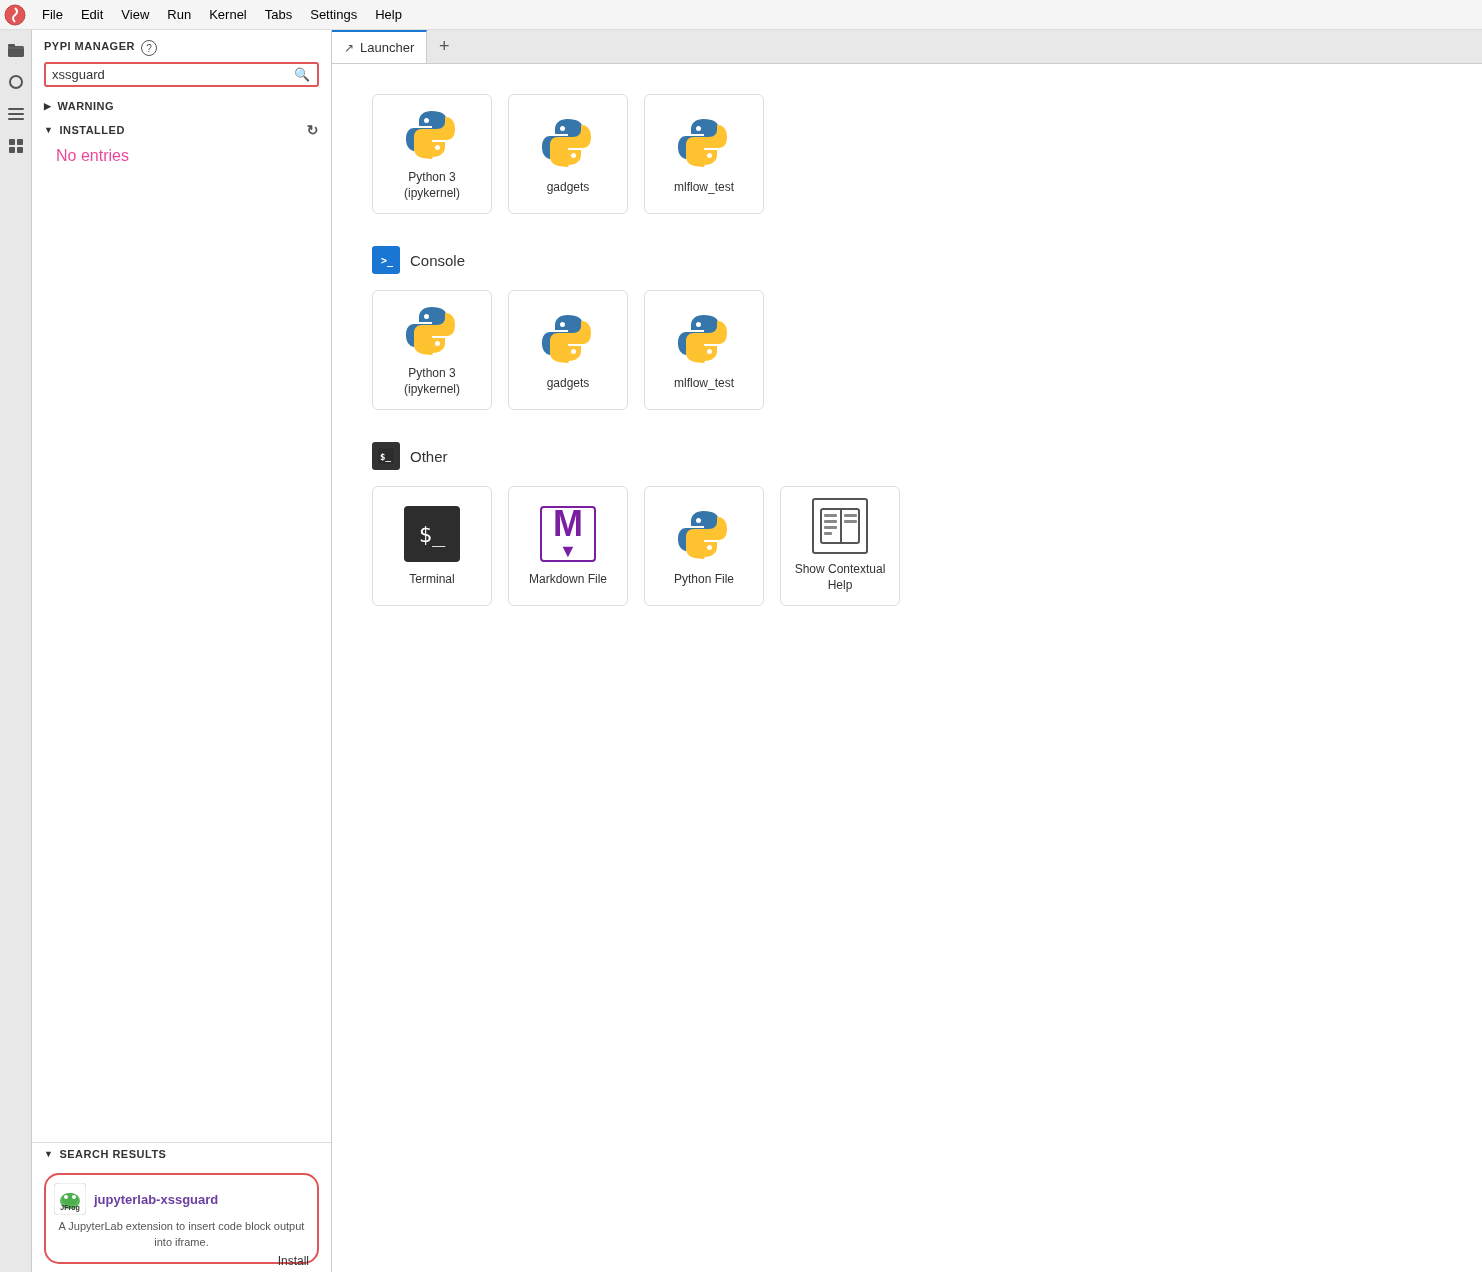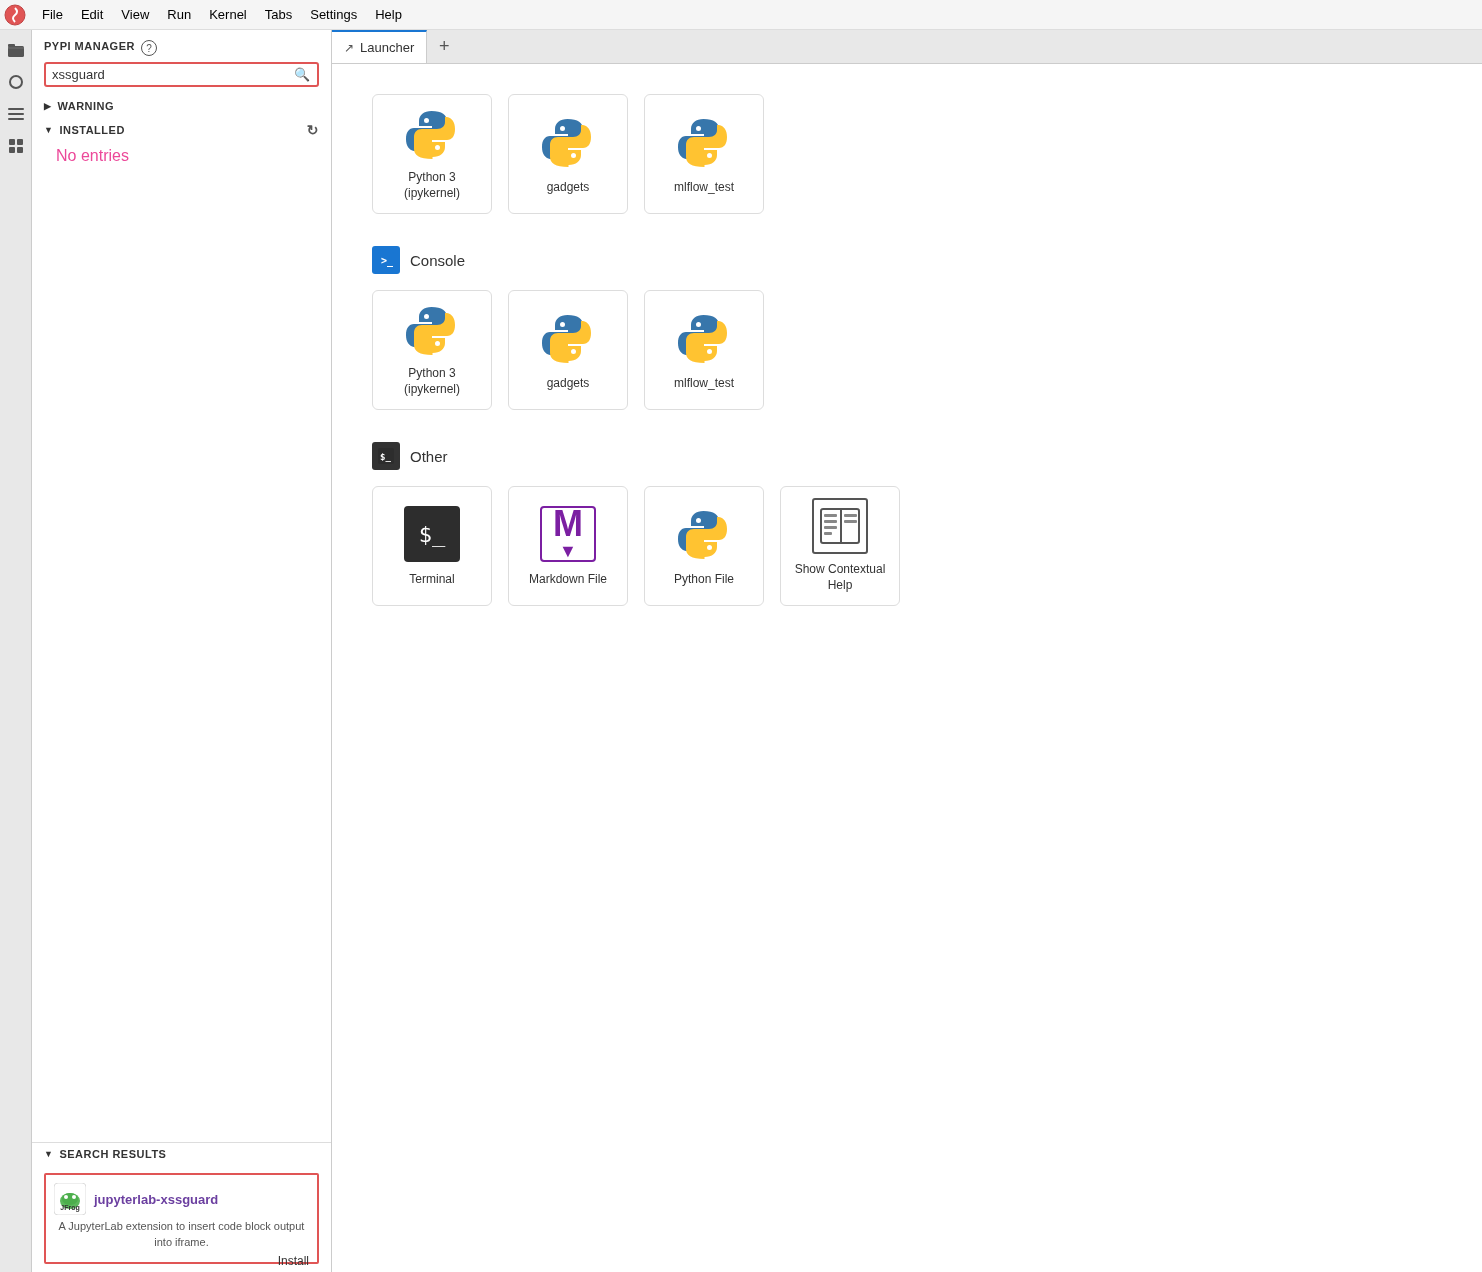--- a/index.html
+++ b/index.html
@@ -27,21 +27,21 @@
     .search-icon-btn { cursor: pointer; color: #555; font-size: 13px; }
 
     
     .section-header { display: flex; align-items: center; padding: 5px 12px; cursor: pointer; font-size: 11px; font-weight: 700; letter-spacing: 0.5px; color: #333; text-transform: uppercase; user-select: none; }
     .section-arrow { margin-right: 6px; font-size: 9px; }
     .no-entries { color: #ec4899; font-size: 16px; padding: 4px 24px; }
     .refresh-btn { margin-left: auto; cursor: pointer; color: #555; font-size: 14px; }
 
     
     .search-results-section { margin-top: auto; border-top: 1px solid #ddd; }
-    .search-result-item { margin: 8px 12px; border: 2px solid #e05555; border-radius: 2px; padding: 8px; cursor: pointer; background: #fff; }
+    .search-result-item { margin: 8px 12px; border: 2px solid #e05555; border-radius: 15px; padding: 8px; cursor: pointer; background: #fff; }
     .result-header { display: flex; align-items: center; gap: 8px; margin-bottom: 4px; }
     .jfrog-logo { width: 32px; height: 32px; display: flex; align-items: center; justify-content: center; }
     .result-name { color: #6b3fa0; font-weight: 600; font-size: 13px; }
     .result-desc { font-size: 11px; color: #555; line-height: 1.4; margin-bottom: 4px; text-align: center; }
     .install-btn { float: right; font-size: 12px; color: #333; cursor: pointer; }
 
     
     .main-content { flex: 1; display: flex; flex-direction: column; background: #fff; }
 
     

